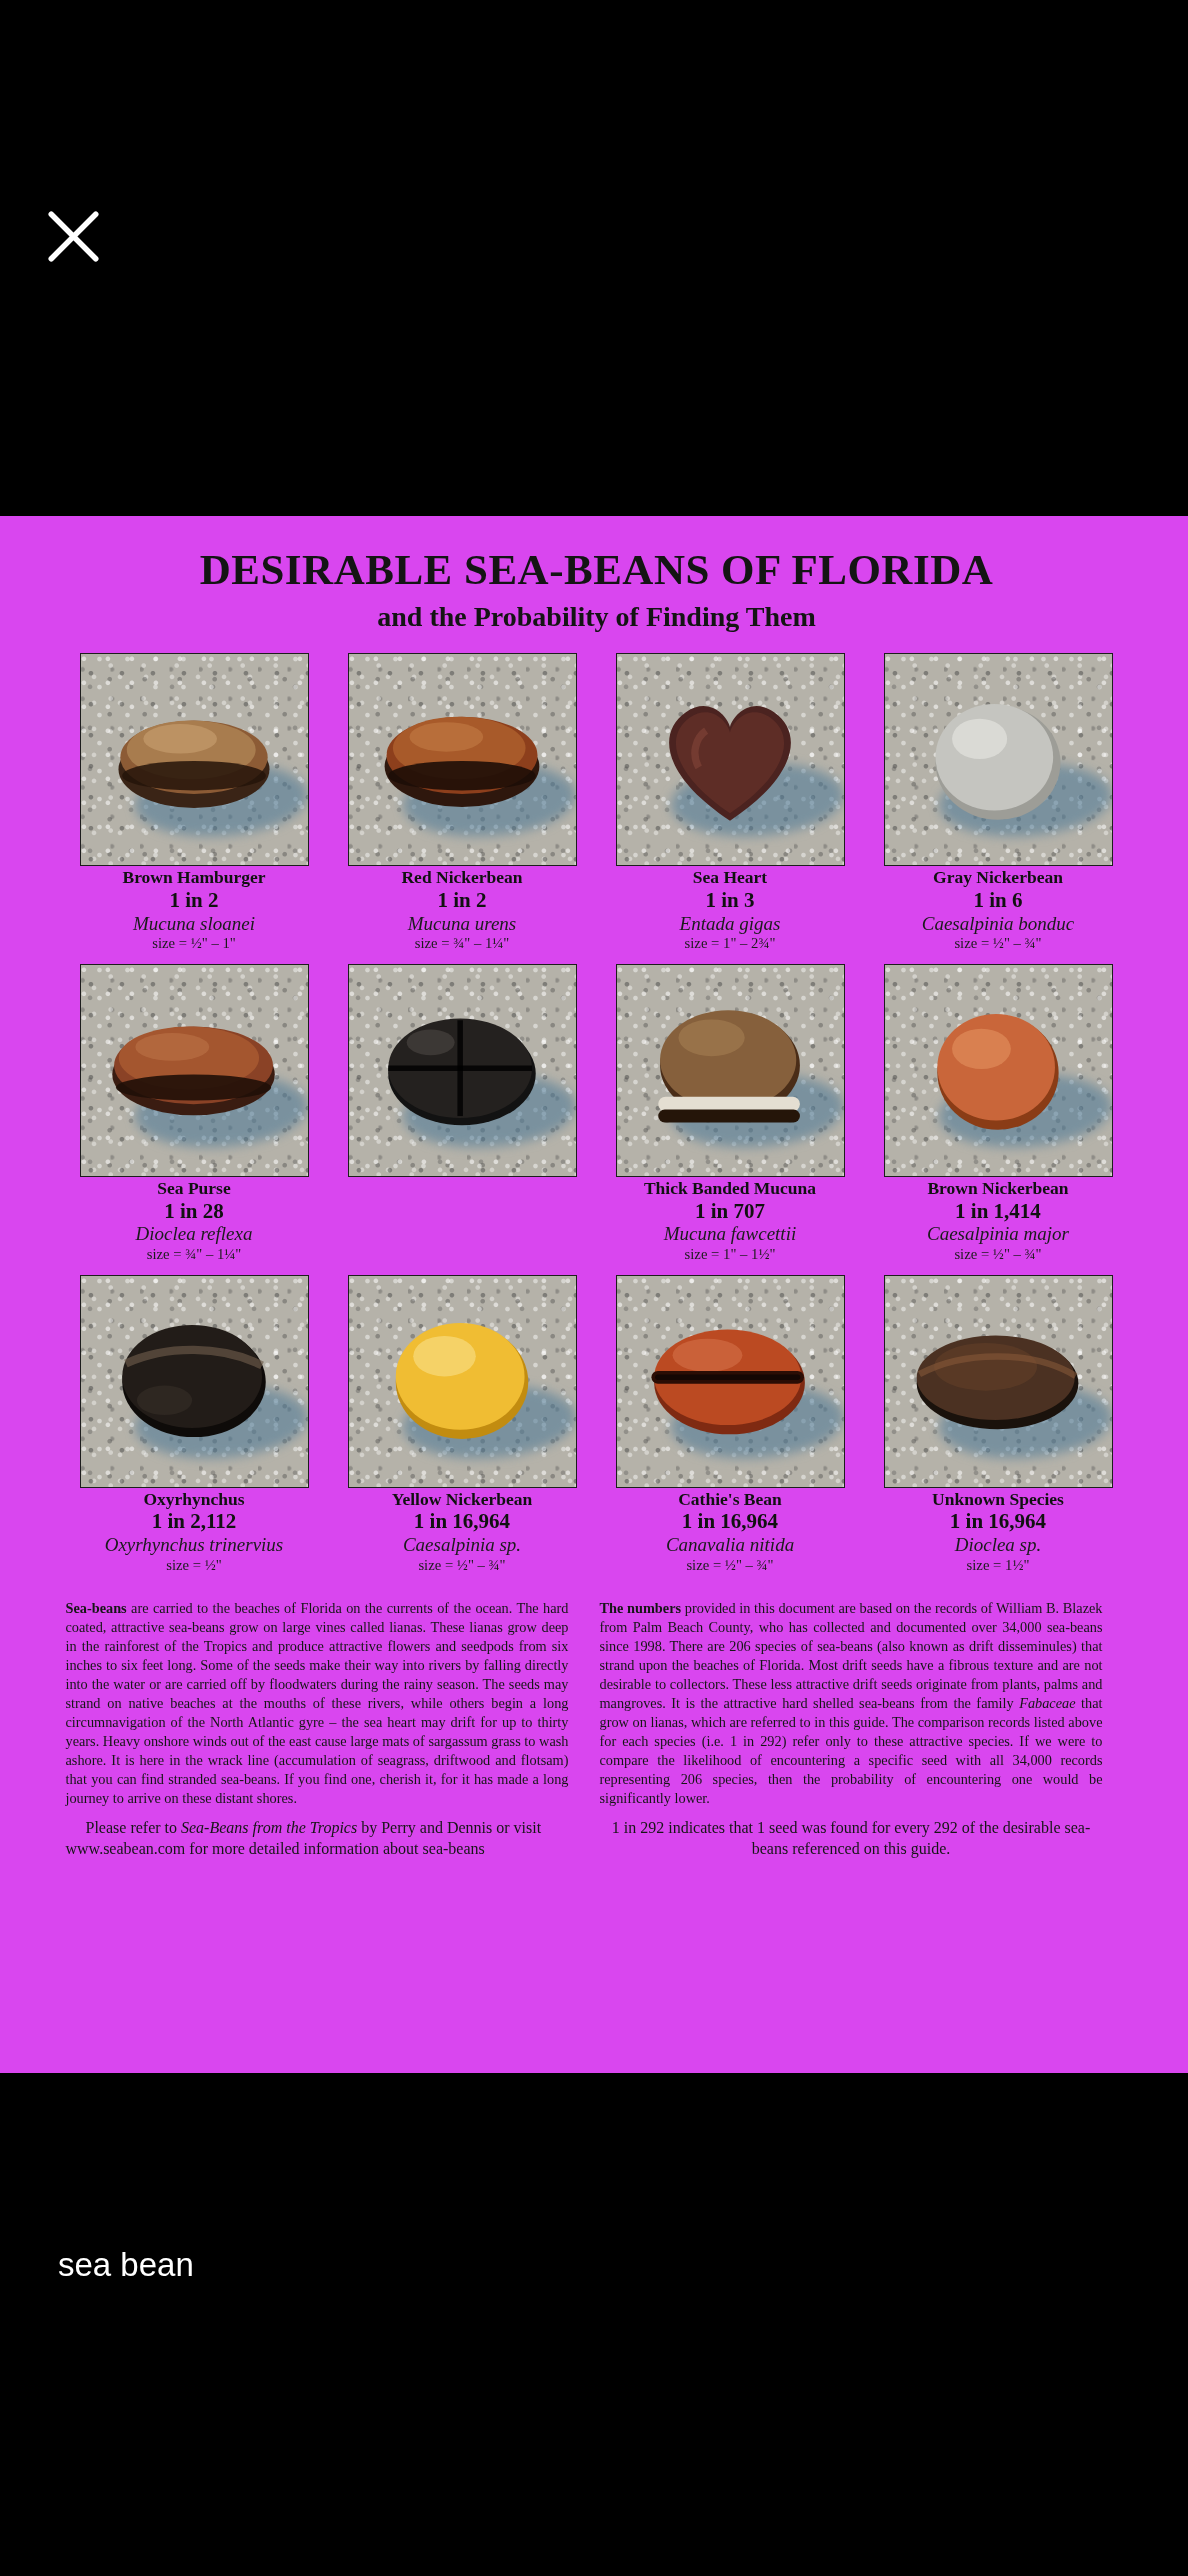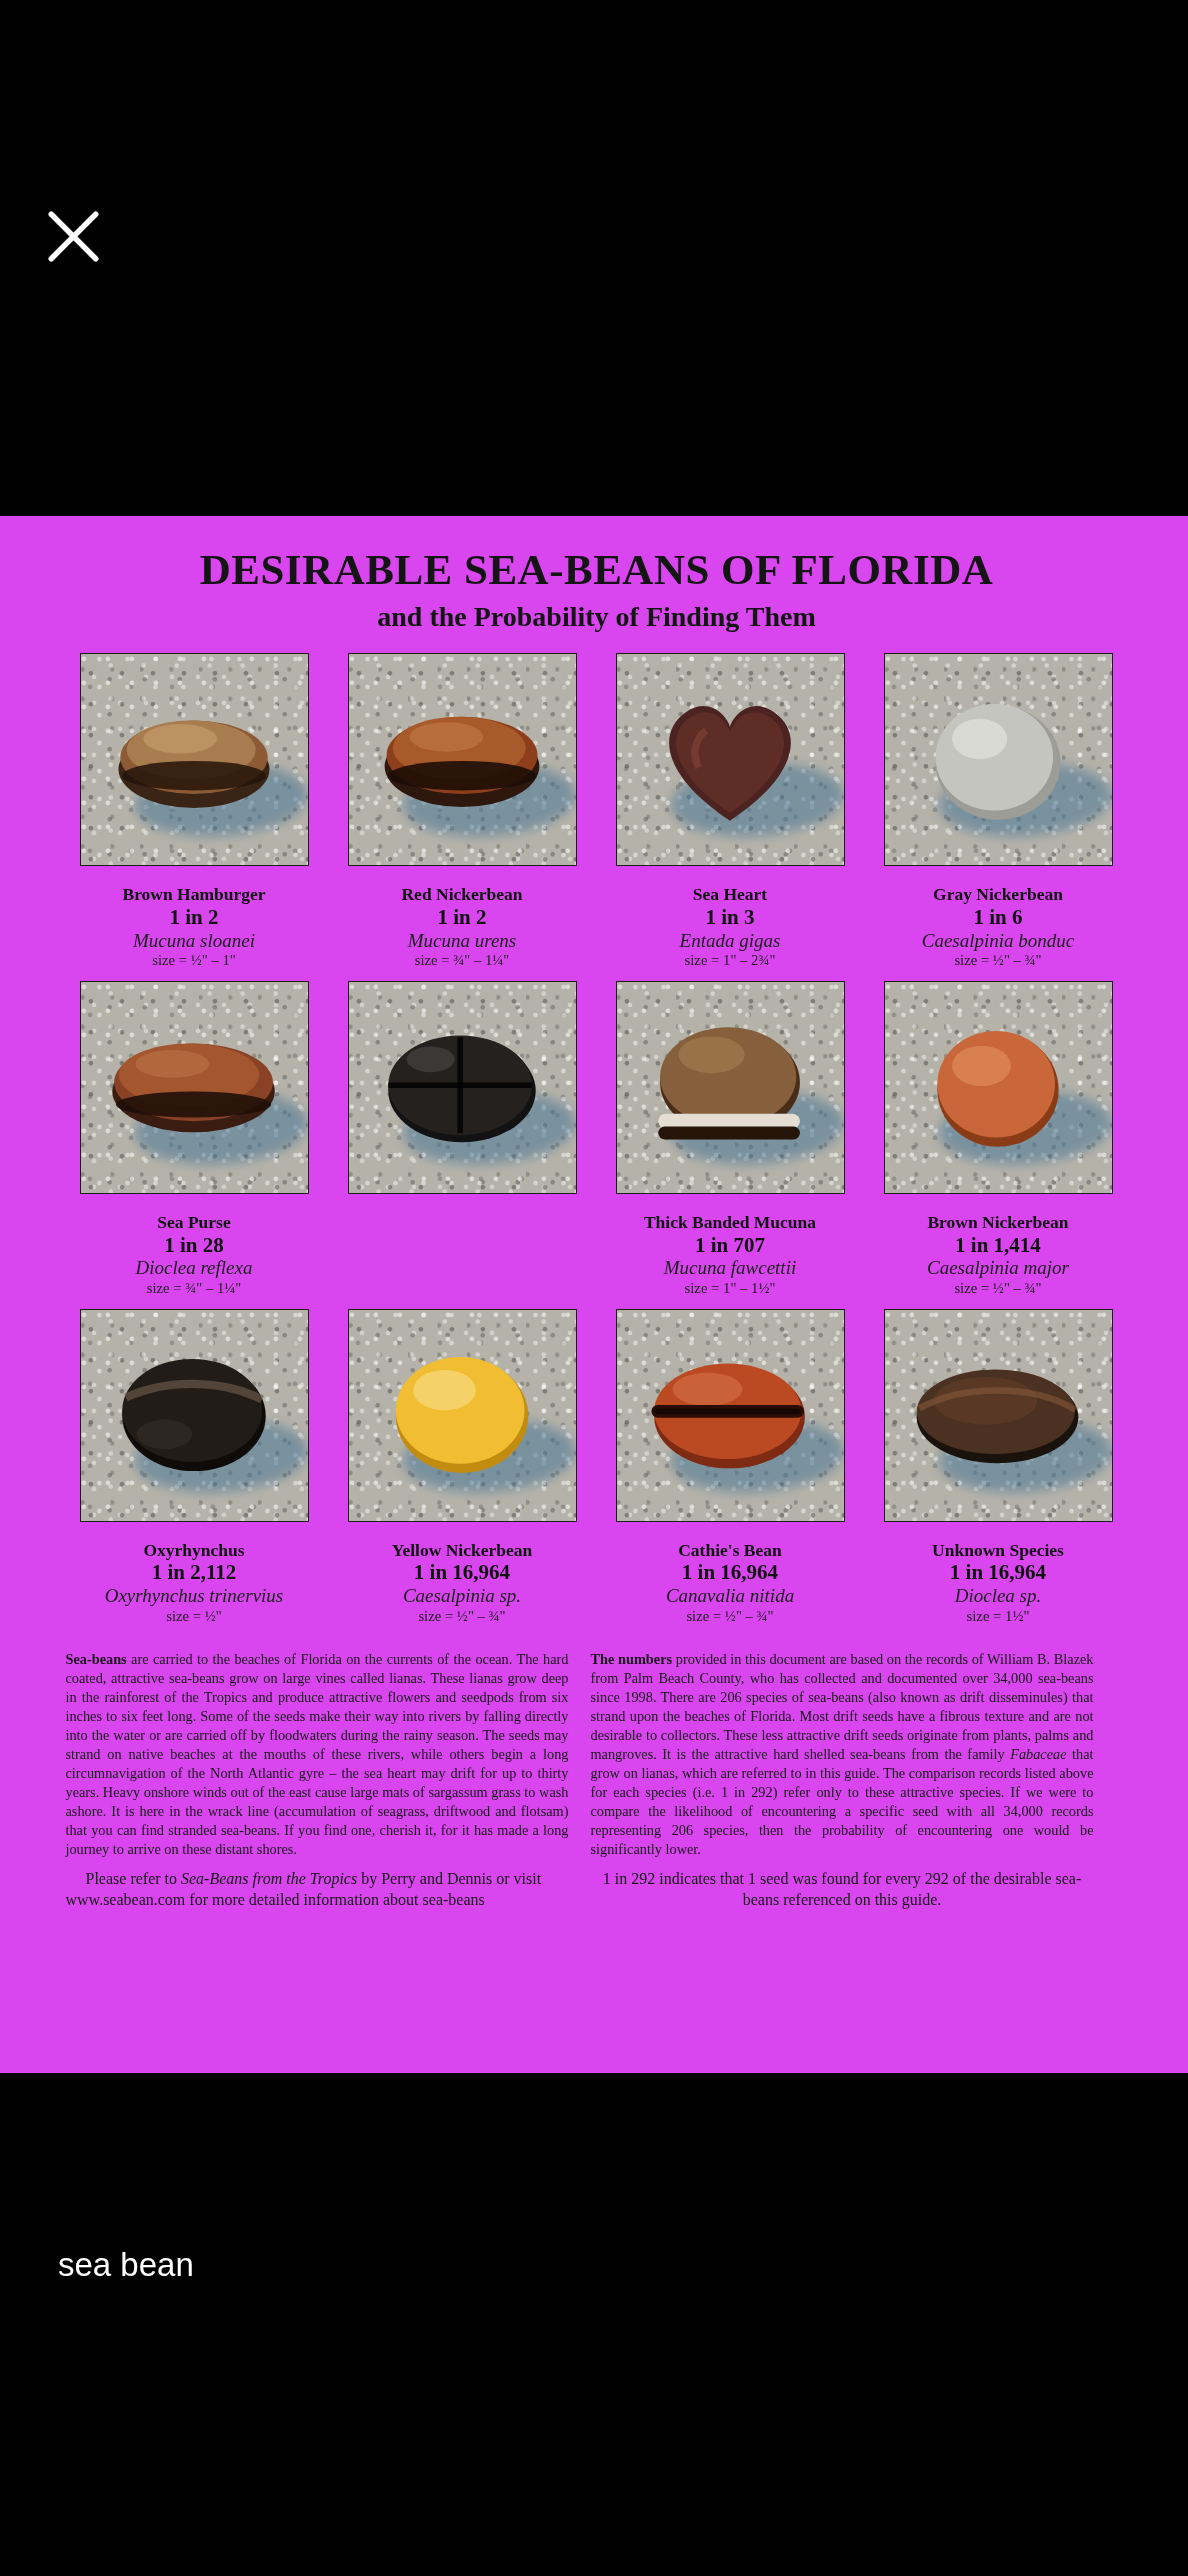--- a/index.html
+++ b/index.html
@@ -123,21 +123,21 @@
   .photo .bean {
     position: absolute;
     left: 50%;
     top: 50%;
     transform: translate(-50%,-50%);
   }
 
   .cap {
     text-align: center;
     width: 229px;
-    margin-top: 18px;
+    margin-top: 1px;
   }
   .cap .cname {
     font-family: "Liberation Serif", serif;
     font-weight: bold;
     font-size: 17.5px;
     color: #111;
     line-height: 1.18;
   }
   .cap .prob {
     font-family: "Liberation Serif", serif;
@@ -157,21 +157,21 @@
     font-family: "Liberation Serif", serif;
     font-size: 14.7px;
     color: #1b1b1b;
     line-height: 1.2;
   }
 
   
   .text-block {
     margin-top: 13px;
     display: flex;
-    gap: 22px;
+    gap: 31px;
     padding: 0 5.5px;
   }
   .col {
     width: 503px;
     font-family: "Liberation Serif", serif;
     font-size: 14.3px;
     line-height: 1.33;
     text-align: justify;
     color: #161616;
   }

